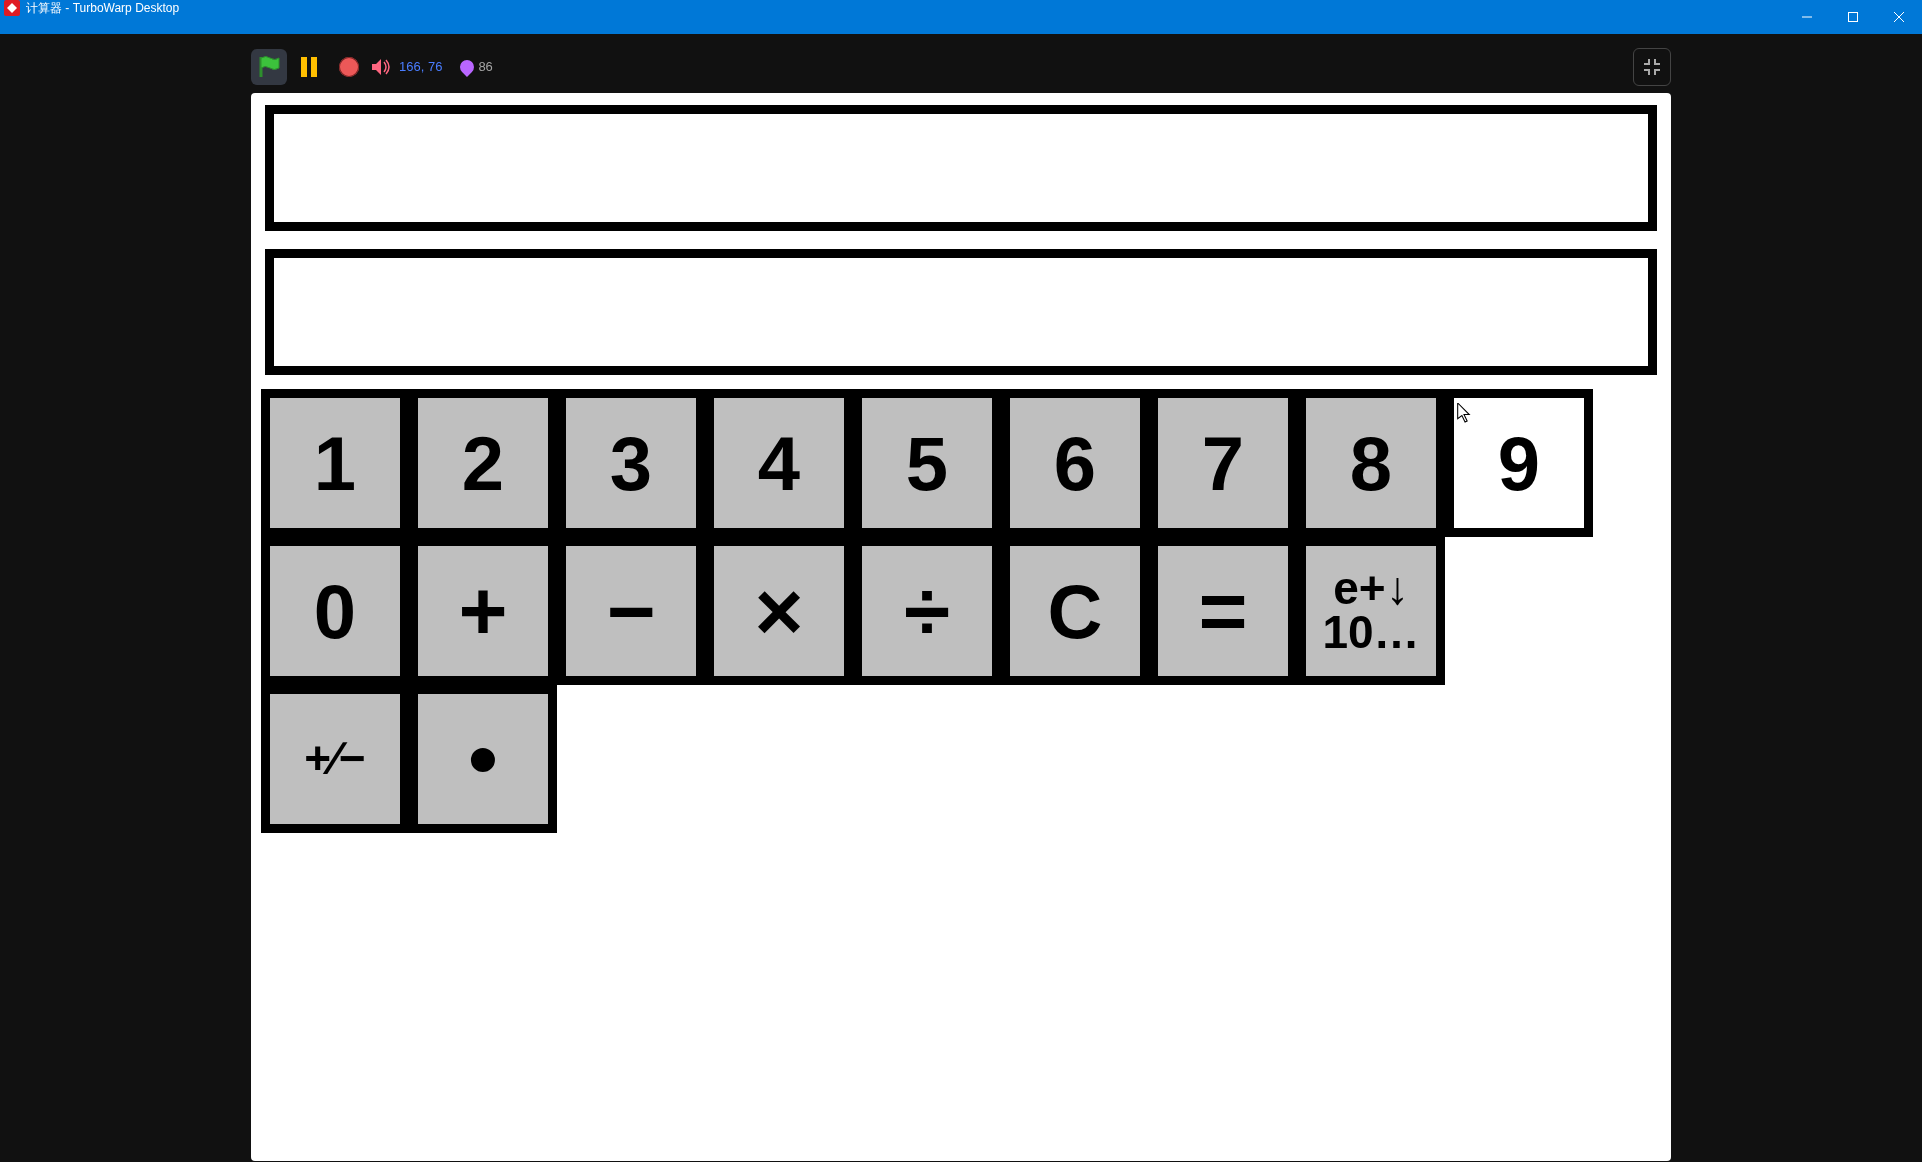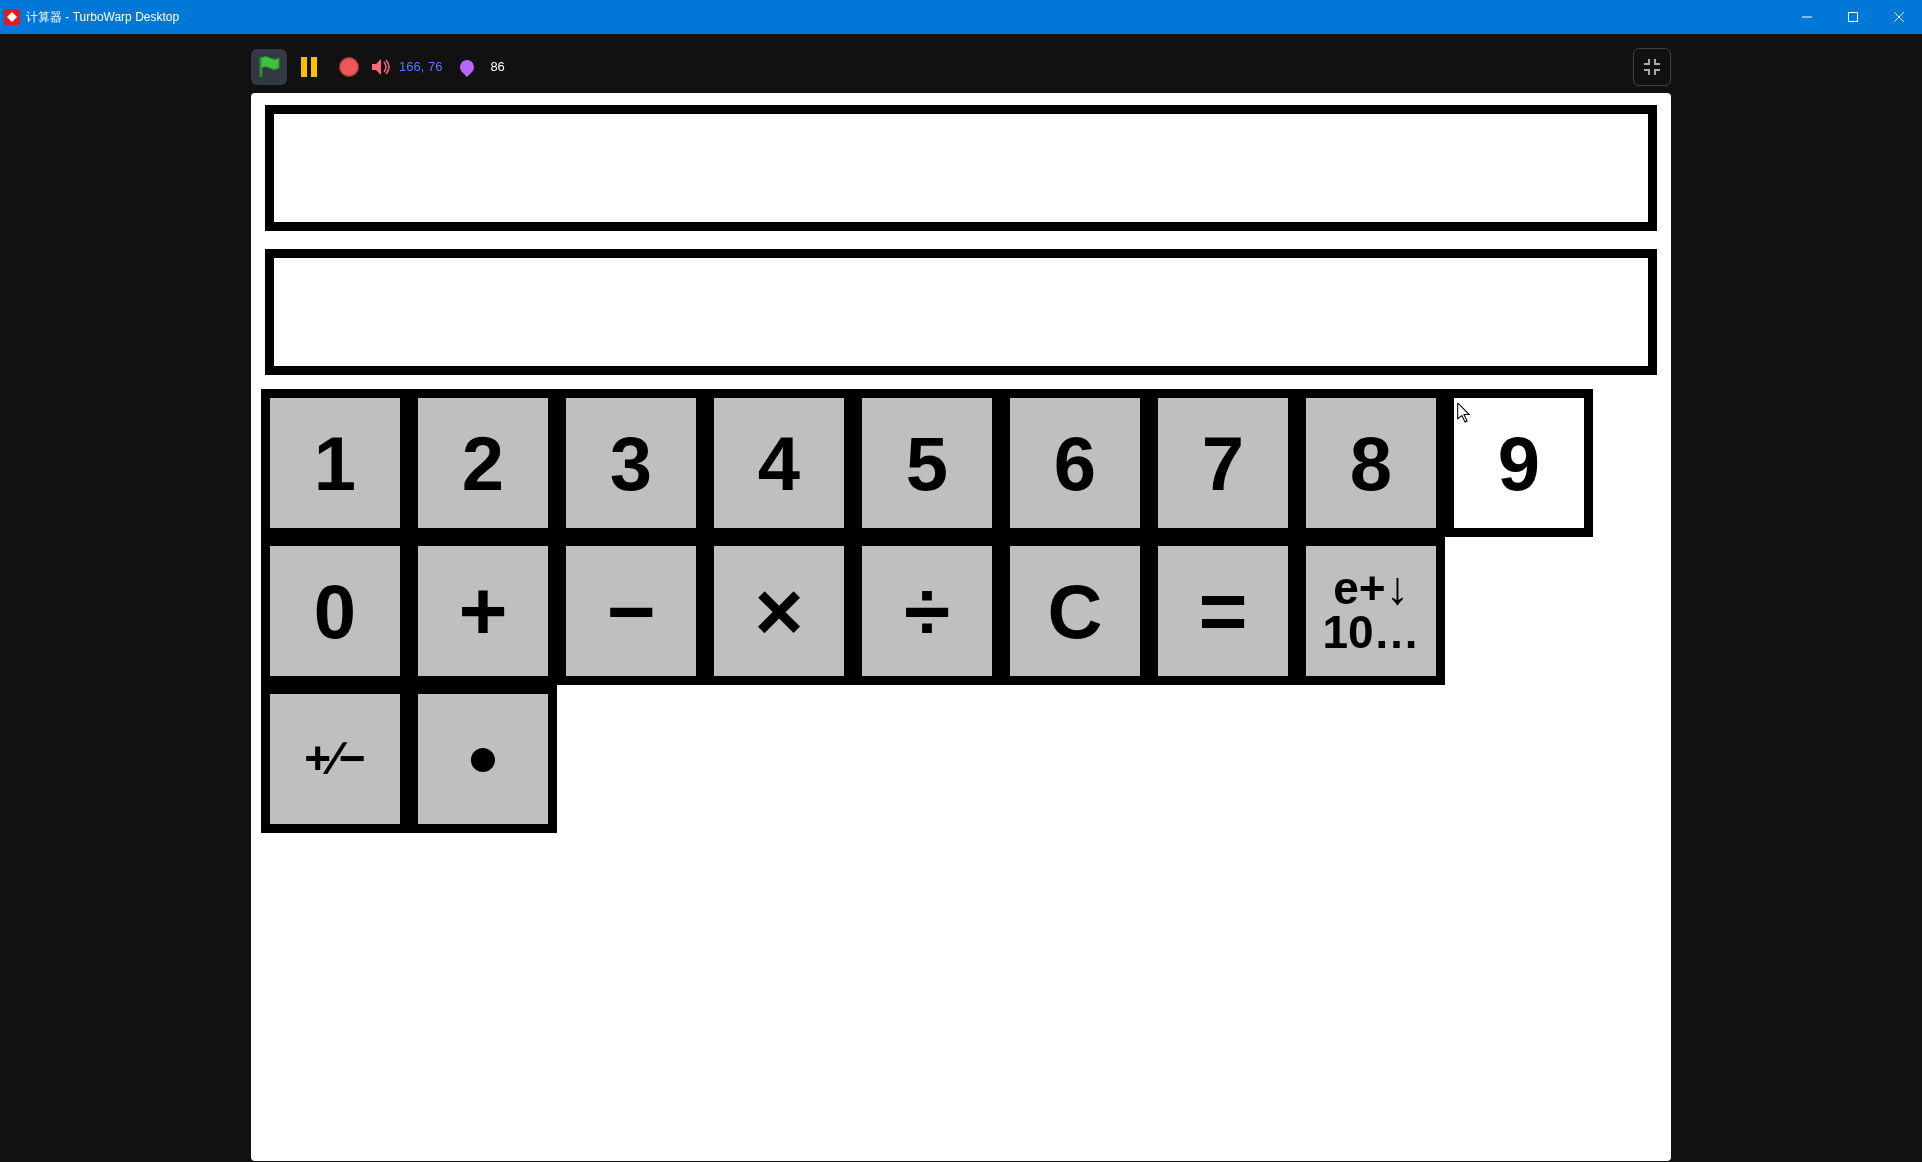--- a/index.html
+++ b/index.html
@@ -4,21 +4,21 @@
 <style>
   * { margin: 0; padding: 0; box-sizing: border-box; user-select: none; }
   html, body { width: 1922px; height: 1162px; overflow: hidden; font-family: "Segoe UI", Arial, sans-serif; }
   body { background: #000; display: flex; flex-direction: column; }
 
   
   .titlebar {
     height: 34px;
     background: #0078d7;
     display: flex;
-    align-items: center;
+    align-items: flex-start;
     color: #fff;
     font-size: 12px;
   }
   .titlebar .app-icon {
     width: 16px; height: 16px;
     background: #e01b24;
     margin: 0 6px 0 4px;
     border-radius: 2px;
     position: relative;
   }
@@ -64,21 +64,21 @@
     justify-content: center;
   }
   .tb-green  { background: #333842; }
   .tb-pause  { color:#ffbf00; font-weight:bold; font-size:22px; letter-spacing:-3px;}
   .tb-stop   { }
   .tb-stop .dot { width:20px;height:20px;border-radius:50%;background:#ec5858; box-shadow: inset 0 0 0 1px #7a2323; }
 
   .sound-icon { color:#ff6680; display:flex;align-items:center; }
   .coords { color:#4a7dff; font-size:13px; margin-left:4px; }
   .fps-icon { width:14px;height:14px;border-radius:50% 50% 50% 0;background:#b966ff;transform:rotate(-45deg);margin-left:14px; }
-  .fps-val { color:#ffffff;font-size:13px;margin-left:12px; }
+  .fps-val { color:#a3a3a3;font-size:13px;margin-left:0; }
 
   .fullscreen-btn {
     position:absolute; right:0; top:4px;
     width:38px;height:38px;border:1px solid #444;border-radius:6px;
     display:flex;align-items:center;justify-content:center;
   }
 
   
   .stage-wrap {
     width: 1420px;

